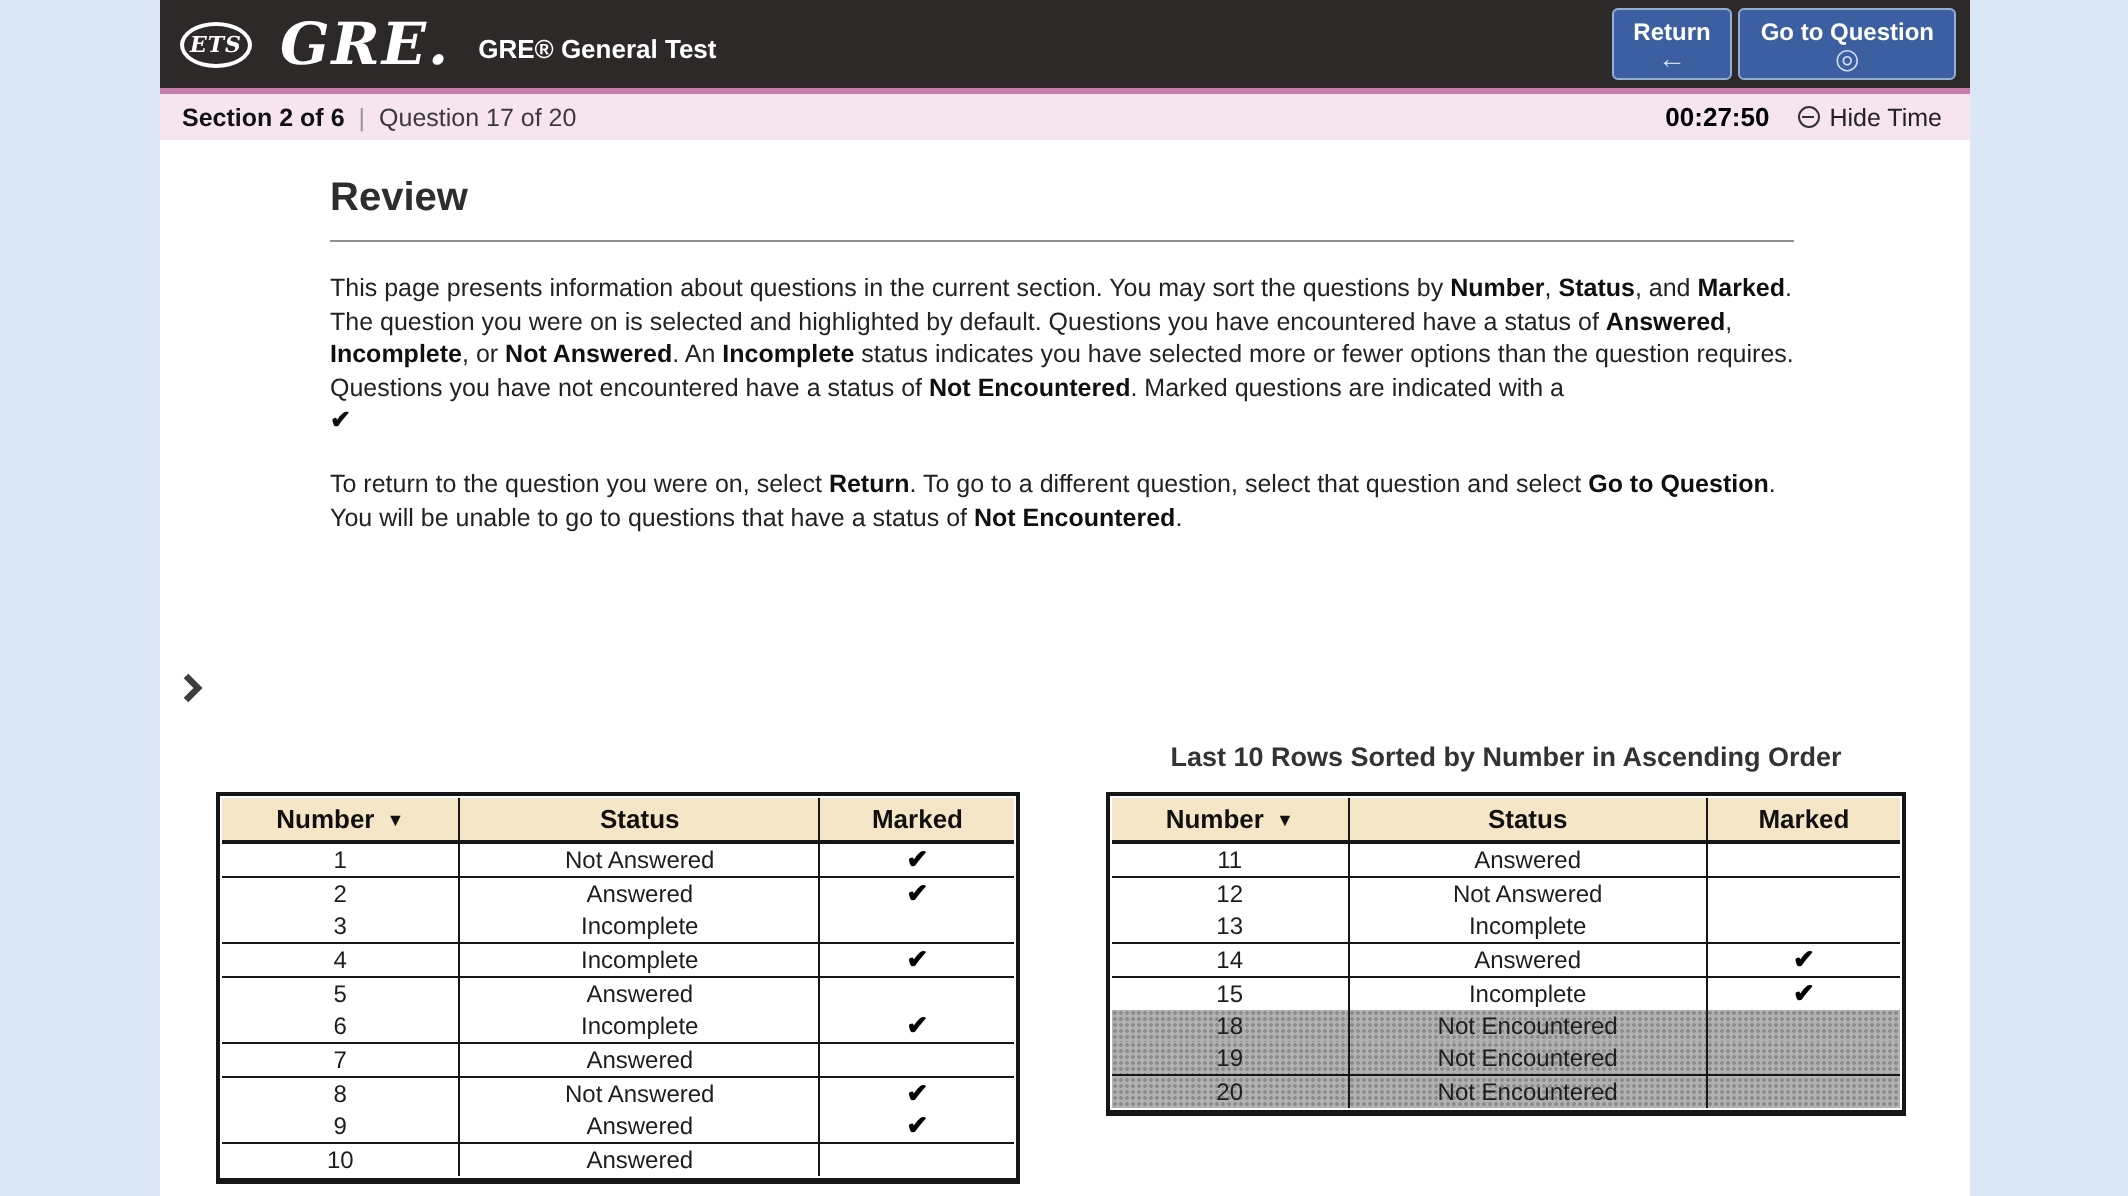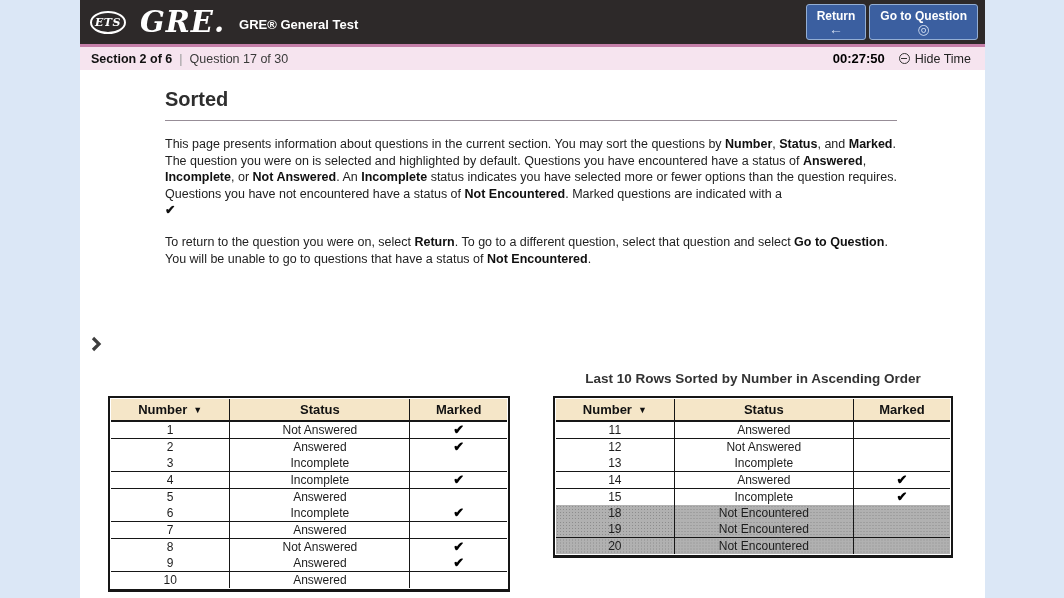--- a/index.html
+++ b/index.html
@@ -95,32 +95,32 @@
         <span>Go to Question</span>
         <span class="icon">◎</span>
       </div>
     </div>
   </div>
   <div class="pinkline"></div>
 
   <div class="sectionbar">
     <span class="sec-label">Section 2 of 6</span>
     <span class="sec-div">|</span>
-    <span class="q-label">Question 17 of 30</span>
+    <span class="q-label">Question 17 of 20</span>
     <span class="timer-area">
       <span class="timer">00:27:50</span>
       <span class="hide-time">
         <span class="hide-icon"></span>
         <span>Hide Time</span>
       </span>
     </span>
   </div>
 
   <div class="content">
-    <div class="review-title">Sorted</div>
+    <div class="review-title">Review</div>
     <div class="rule"></div>
 
     <div class="para p1"><span>This page presents information about questions in the current section. You may sort the questions by </span><b>Number</b><span>, </span><b>Status</b><span>, and </span><b>Marked</b><span>. The question you were on is selected and highlighted by default. Questions you have encountered have a status of </span><b>Answered</b><span>, </span><b>Incomplete</b><span>, or </span><b>Not Answered</b><span>. An </span><b>Incomplete</b><span> status indicates you have selected more or fewer options than the question requires. Questions you have not encountered have a status of </span><b>Not Encountered</b><span>. Marked questions are indicated with a </span><br><b>✔</b></div>
     <div class="para p2"><span>To return to the question you were on, select </span><b>Return</b><span>. To go to a different question, select that question and select </span><b>Go to Question</b><span>. You will be unable to go to questions that have a status of </span><b>Not Encountered</b><span>.</span></div>
 
     <div class="chevron">
       <svg width="12" height="16" viewBox="0 0 12 16">
           <path d="M3 2 L9 8 L3 14" stroke="#3d3d3d" stroke-width="3.2" fill="none"></path>
         </svg>
     </div>

